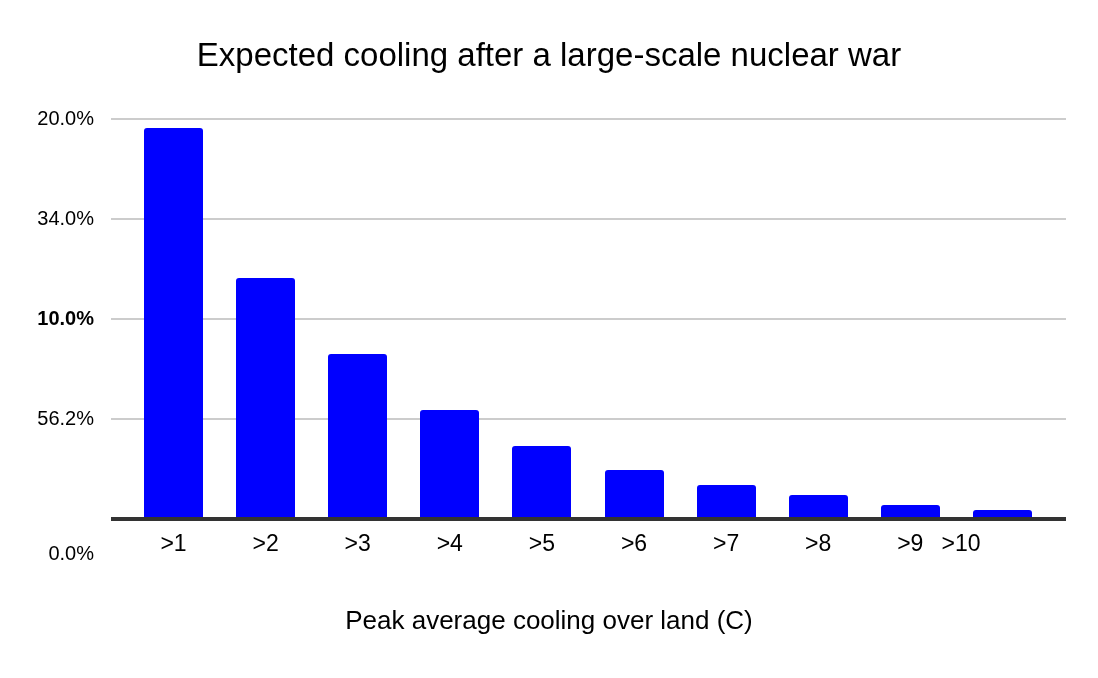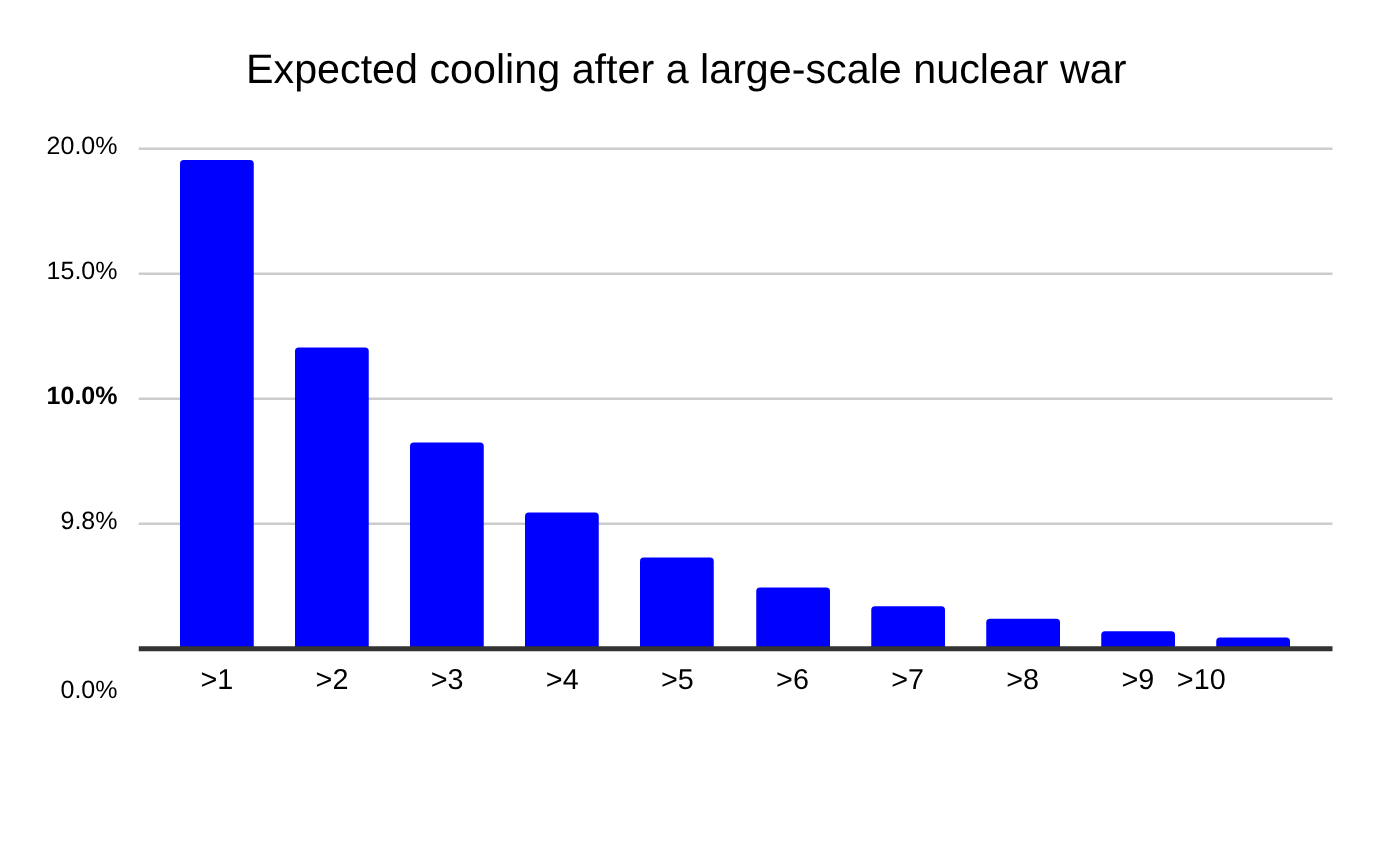--- a/index.html
+++ b/index.html
@@ -131,23 +131,23 @@
 </style>
 </head>
 <body>
 
 <div id="chart-root">
 
   <div id="chart-title">Expected cooling after a large-scale nuclear war</div>
 
   <div id="y-tick-labels">
       <div class="y-tick-label" style="top: 518px; margin-top: 35px;">0.0%</div>
-      <div class="y-tick-label" style="top: 418px;">9.8%</div>
+      <div class="y-tick-label" style="top: 418px;">56.2%</div>
       <div class="y-tick-label" style="top: 318px; font-weight: bold;">10.0%</div>
-      <div class="y-tick-label" style="top: 218px;">15.0%</div>
+      <div class="y-tick-label" style="top: 218px;">34.0%</div>
       <div class="y-tick-label" style="top: 118px;">20.0%</div>
     </div>
 
   <div id="plot-area">
     <div id="gridlines">
         <div class="gridline" style="top: 300px; background: rgb(204, 204, 204);"></div>
         <div class="gridline" style="top: 200px; background: rgb(204, 204, 204);"></div>
         <div class="gridline" style="top: 100px; background: rgb(204, 204, 204);"></div>
         <div class="gridline" style="top: 0px; background: rgb(204, 204, 204);"></div>
       </div>
@@ -173,14 +173,15 @@
       <div class="x-tick-label" style="left: 200.7px;">&gt;3</div>
       <div class="x-tick-label" style="left: 292.8px;">&gt;4</div>
       <div class="x-tick-label" style="left: 384.9px;">&gt;5</div>
       <div class="x-tick-label" style="left: 477px;">&gt;6</div>
       <div class="x-tick-label" style="left: 569.1px;">&gt;7</div>
       <div class="x-tick-label" style="left: 661.2px;">&gt;8</div>
       <div class="x-tick-label" style="left: 753.3px;">&gt;9</div>
       <div class="x-tick-label" style="left: 804px;">&gt;10</div>
     </div>
 
+  <div id="x-axis-title">Peak average cooling over land (C)</div>
 
 </div>
 
 </body></html>

